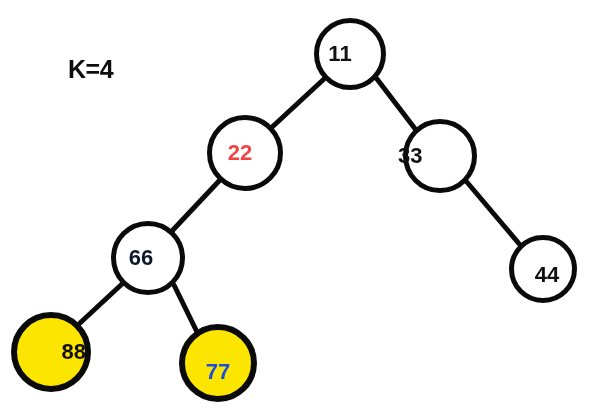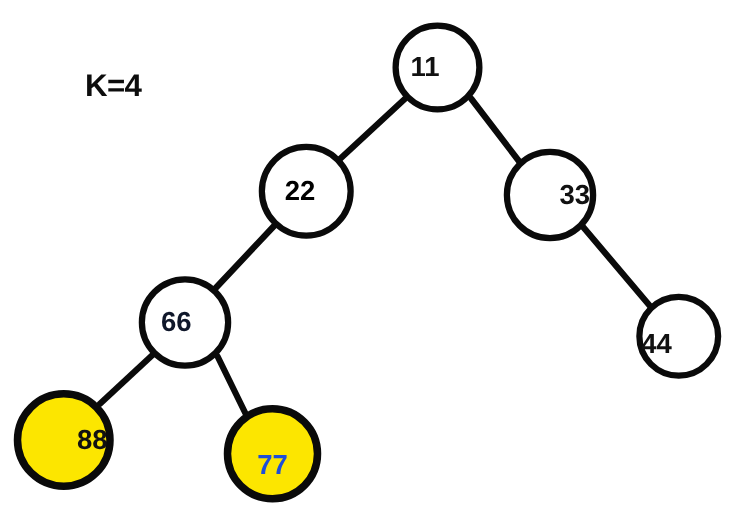--- a/index.html
+++ b/index.html
@@ -63,27 +63,27 @@
       <line x1="219" y1="181" x2="172" y2="231" stroke="#0a0a0a" stroke-width="5" stroke-linecap="round"></line>
       <line x1="466" y1="181" x2="521" y2="246" stroke="#0a0a0a" stroke-width="5" stroke-linecap="round"></line>
       <line x1="122" y1="284" x2="80" y2="323" stroke="#0a0a0a" stroke-width="5" stroke-linecap="round"></line>
       <line x1="174" y1="285" x2="197" y2="332" stroke="#0a0a0a" stroke-width="5" stroke-linecap="round"></line>
     </svg>
 
   <div id="node-layer">
       <div class="node" style="left: 314px; top: 18px; width: 72px; height: 72px; background: rgb(255, 255, 255); border-color: rgb(10, 10, 10);"></div>
       <div class="node-label" style="font-size: 22px; color: rgb(17, 17, 17); left: 314px; top: 43px; width: 52px; text-align: center;">11</div>
       <div class="node" style="left: 207px; top: 115px; width: 76px; height: 76px; background: rgb(255, 255, 255); border-color: rgb(10, 10, 10);"></div>
-      <div class="node-label" style="font-size: 22px; color: #000000; left: 202px; top: 142px; width: 76px; text-align: center;">22</div>
+      <div class="node-label" style="font-size: 22px; color: #ef4444; left: 202px; top: 142px; width: 76px; text-align: center;">22</div>
       <div class="node" style="left: 403px; top: 119px; width: 74px; height: 74px; background: rgb(255, 255, 255); border-color: rgb(10, 10, 10);"></div>
-      <div class="node-label" style="font-size: 22px; color: rgb(17, 17, 17); left: 398px; top: 145px; width: 74px; text-align: right;">33</div>
+      <div class="node-label" style="font-size: 22px; color: rgb(17, 17, 17); left: 398px; top: 145px; width: 74px; text-align: left;">33</div>
       <div class="node" style="left: 111px; top: 221px; width: 74px; height: 74px; background: rgb(255, 255, 255); border-color: rgb(10, 10, 10);"></div>
       <div class="node-label" style="font-size: 22px; color: #0f172a; left: 104px; top: 247px; width: 74px; text-align: center;">66</div>
       <div class="node" style="left: 509px; top: 235px; width: 68px; height: 68px; background: rgb(255, 255, 255); border-color: rgb(10, 10, 10);"></div>
-      <div class="node-label" style="font-size: 22px; color: rgb(17, 17, 17); left: 513px; top: 264px; width: 68px; ">44</div>
+      <div class="node-label" style="font-size: 22px; color: rgb(17, 17, 17); left: 513px; top: 264px; width: 68px; text-align: center;">44</div>
       <div class="node highlight" style="left: 11px; top: 312px; width: 80px; height: 80px; background: rgb(252, 230, 0); border-color: rgb(10, 10, 10);"></div>
       <div class="node-label" style="font-size: 22px; color: rgb(17, 17, 17); left: 6px; top: 341px; width: 80px; text-align: right;">88</div>
       <div class="node highlight" style="left: 179px; top: 324px; width: 78px; height: 78px; background: rgb(252, 230, 0); border-color: rgb(10, 10, 10);"></div>
       <div class="node-label" style="font-size: 22px; color: #1d4ed8; left: 179px; top: 361px; width: 78px; text-align: center;">77</div>
     </div>
 
   <div id="k-label" style="left: 68px; top: 55px; font-size: 25px; color: rgb(13, 13, 13);">K=4</div>
 
 </div>
 

